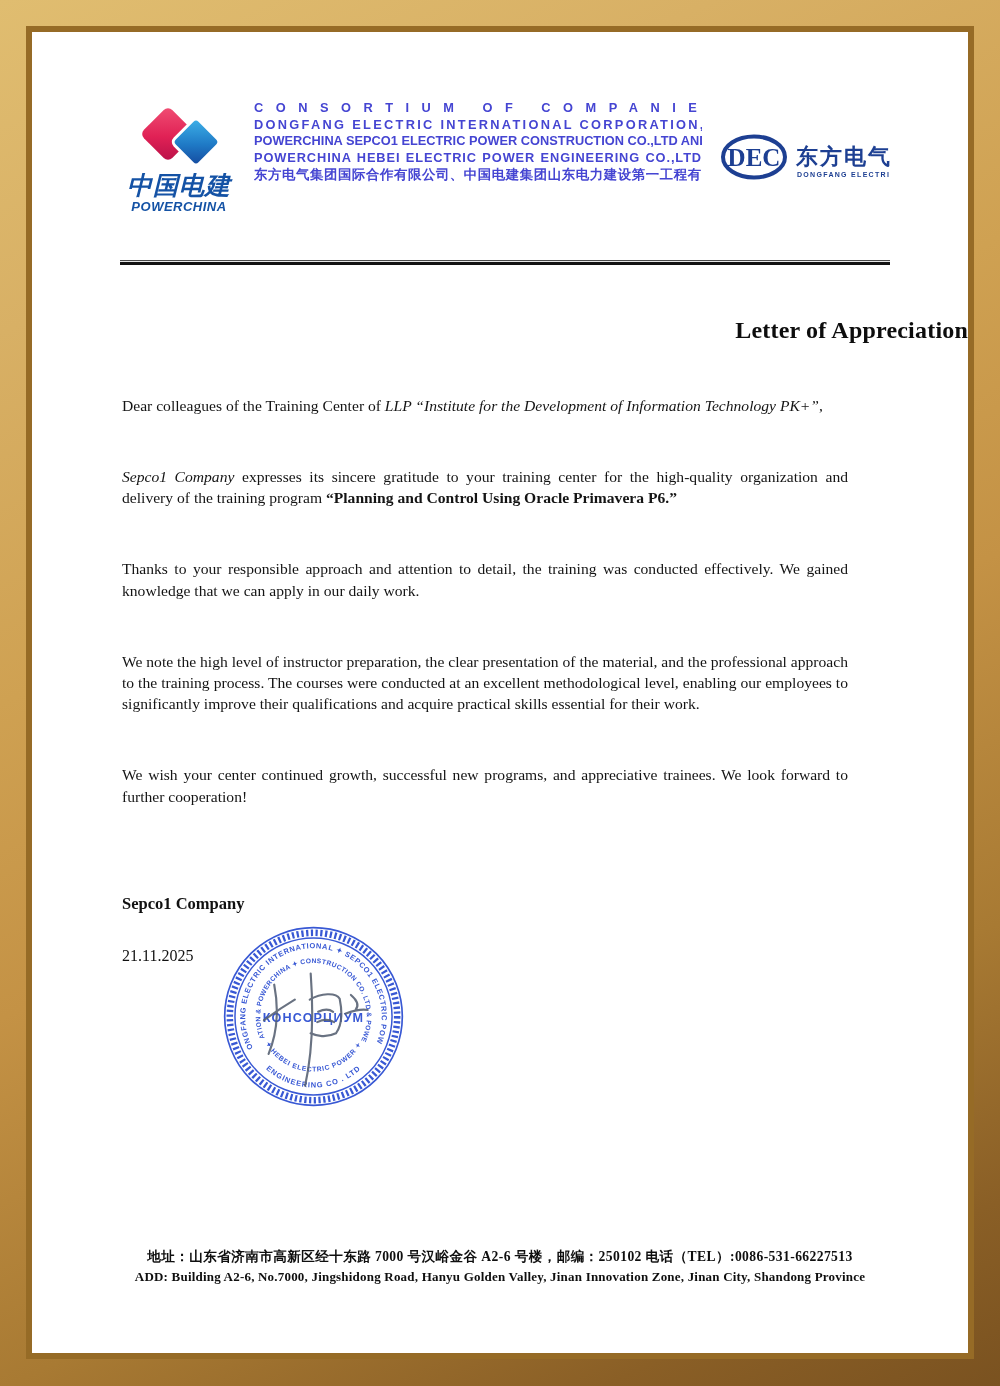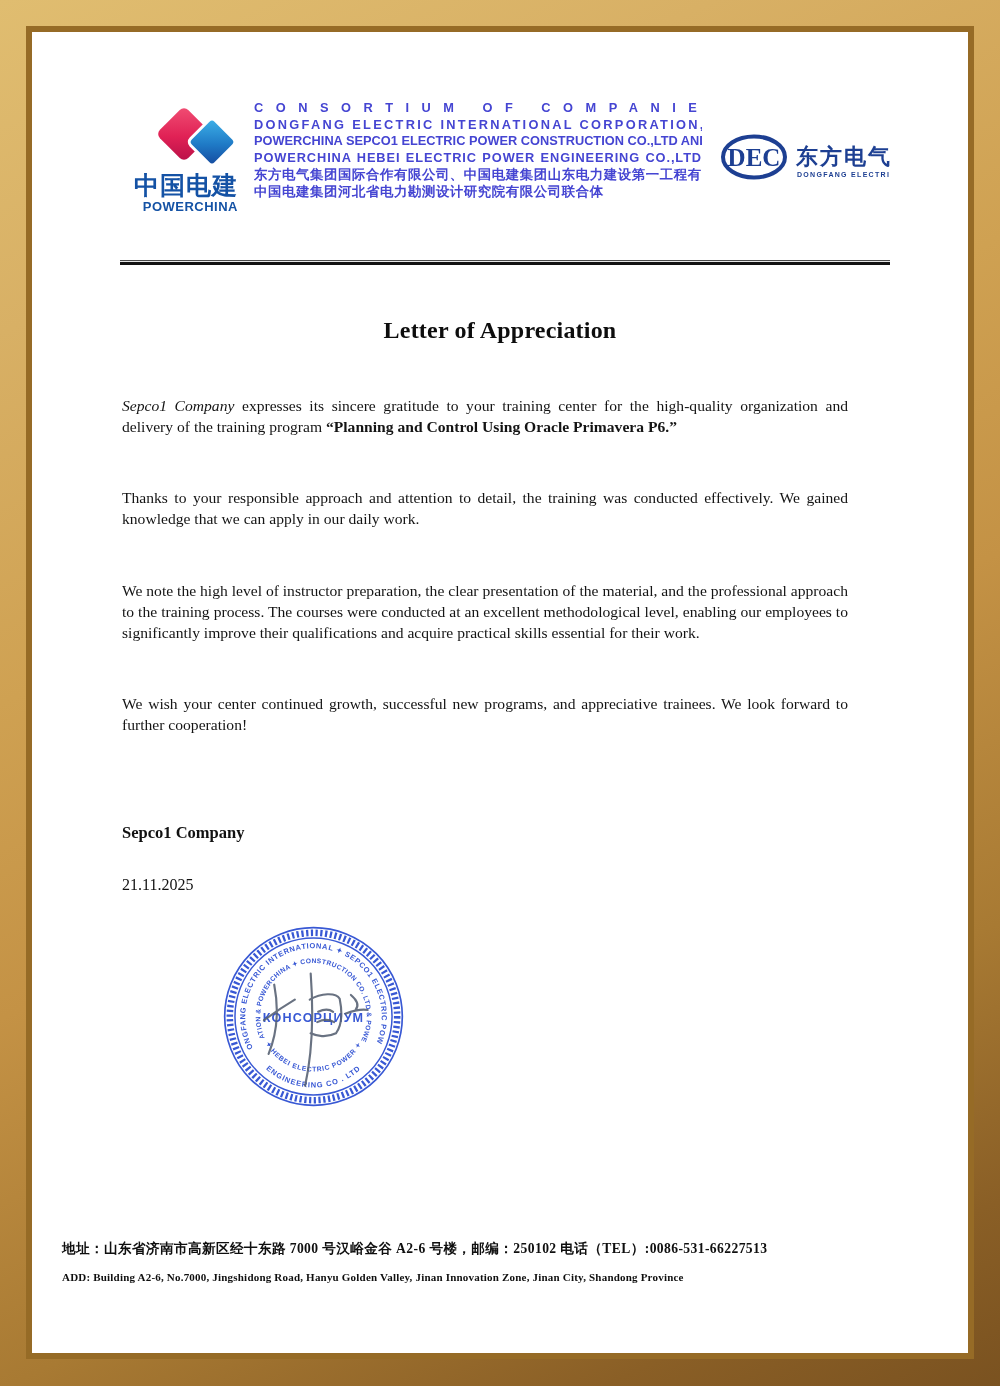--- a/index.html
+++ b/index.html
@@ -17,21 +17,21 @@
     background:#ffffff;
     border:6px solid #966b26;
   }
   .content{position:relative;width:100%;height:100%;}
 
   
   .letterhead{
     display:flex;align-items:flex-start;
     padding:70px 78px 0 88px;gap:16px;
   }
-  .pc-logo{width:118px;flex:0 0 auto;text-align:right;margin-top:4px;}
+  .pc-logo{width:118px;flex:0 0 auto;text-align:center;margin-top:4px;font-style:italic;}
   .pc-logo-cn{font-family:"Liberation Sans",sans-serif;font-weight:bold;font-size:25px;color:#1452a5;letter-spacing:1px;line-height:1.05;}
   .pc-logo-en{font-family:"Liberation Sans",sans-serif;font-weight:bold;font-size:13px;color:#1452a5;letter-spacing:0.5px;margin-top:1px;}
   .consortium{
     flex:1 1 auto;min-width:0;
     font-family:"Liberation Sans",sans-serif;font-weight:bold;color:#4545d2;
     margin-top:-2px;
   }
   .c-line{white-space:nowrap;overflow:hidden;text-align:justify;text-align-last:justify;font-size:12.8px;line-height:16.5px;}
   .c-line.l1{letter-spacing:12.5px;}
   .c-line.l2{letter-spacing:2.3px;}
@@ -39,21 +39,21 @@
   .c-line.l4{letter-spacing:0.9px;}
   .c-line.cn{font-size:13.4px;letter-spacing:0.6px;line-height:17px;text-align-last:auto;text-align:left;}
   .dec-logo{flex:0 0 auto;width:172px;margin-top:26px;}
 
   
   .divider{
     margin:46px 78px 0 88px;height:5px;
     background:linear-gradient(to bottom,#4a4a4a 0 28%,#e6e6e6 28% 44%,#121212 44% 100%);
   }
   .title{
-    margin:52px 0 0 0;text-align:center;
+    margin:52px 0 0 0;text-align:right;
     font-size:24px;font-weight:bold;color:#0d0d0d;letter-spacing:0.2px;line-height:1.15;
   }
 
   
   .body-text{padding:0 0 0 90px;}
   .body-text p{
     margin:50px 0 0 0;width:726px;
     font-size:15.6px;line-height:21.2px;color:#141414;
     text-align:justify;
   }
@@ -68,24 +68,24 @@
 
   
   .stamp{
     position:absolute;left:188px;top:891px;width:187px;height:187px;
     mix-blend-mode:multiply;opacity:0.95;pointer-events:none;
   }
 
   
   .footer{
     position:absolute;left:30px;right:30px;bottom:66px;
-    font-weight:bold;color:#0f0f0f;
+    text-align:center;font-weight:bold;color:#0f0f0f;
   }
   .footer .f-cn{font-size:13.6px;letter-spacing:0.4px;line-height:20px;}
-  .footer .f-en{font-size:11px;letter-spacing:0.2px;line-height:20px;margin-top:8px;}
+  .footer .f-en{font-size:13px;letter-spacing:0.2px;line-height:20px;}
 </style>
 </head>
 <body>
 
 <div class="frame">
   <div class="page">
     <div class="content">
 
       <div class="letterhead">
 
@@ -113,38 +113,38 @@
           <div class="pc-logo-cn">中国电建</div>
           <div class="pc-logo-en">POWERCHINA</div>
         </div>
 
         <div class="consortium">
           <div class="c-line l1">CONSORTIUM OF COMPANIES</div>
           <div class="c-line l2">DONGFANG ELECTRIC INTERNATIONAL CORPORATION,</div>
           <div class="c-line l3">POWERCHINA SEPCO1 ELECTRIC POWER CONSTRUCTION CO.,LTD AND</div>
           <div class="c-line l4">POWERCHINA HEBEI ELECTRIC POWER ENGINEERING CO.,LTD</div>
           <div class="c-line cn">东方电气集团国际合作有限公司、中国电建集团山东电力建设第一工程有限公司及</div>
-          <div class="c-line cn">中国电建集团河北省电力勘测设计研究院有限公司联合体</div>
         </div>
 
         <div class="dec-logo">
           <svg width="172" height="58" viewBox="0 0 172 58">
             <ellipse cx="36" cy="29" rx="31" ry="20.5" fill="none" stroke="#1d3f92" stroke-width="4"></ellipse>
             <text x="36" y="38" text-anchor="middle" font-family="Liberation Serif, serif" font-weight="bold" font-size="25" fill="#1d3f92">DEC</text>
             <text x="78" y="36" font-family="Liberation Sans, sans-serif" font-weight="bold" font-size="22" letter-spacing="2" fill="#1d3f92">东方电气</text>
             <text x="79" y="49" font-family="Liberation Sans, sans-serif" font-weight="bold" font-size="7" letter-spacing="1.3" fill="#1d3f92">DONGFANG ELECTRIC</text>
           </svg>
         </div>
       </div>
 
       <div class="divider"></div>
 
       <h1 class="title">Letter of Appreciation</h1>
 
       <div class="body-text">
+        <p class="first"><span>Dear colleagues of the Training Center of </span><span class="it">LLP “Institute for the Development of Information Technol­ogy PK+”</span><span>,</span></p>
 
         <p><span class="it">Sepco1 Company</span><span> expresses its sincere gratitude to your training center for the high-quality organization and delivery of the training program </span><span class="bd">“Planning and Control Using Oracle Primavera P6.”</span></p>
 
         <p>Thanks to your responsible approach and attention to detail, the training was conducted effectively. We gained knowledge that we can apply in our daily work.</p>
 
         <p>We note the high level of instructor preparation, the clear presentation of the material, and the profes­sional approach to the training process. The courses were conducted at an excellent methodological level, enabling our employees to significantly improve their qualifications and acquire practical skills essential for their work.</p>
 
         <p>We wish your center continued growth, successful new programs, and appreciative trainees. We look forward to further cooperation!</p>
       </div>
 

